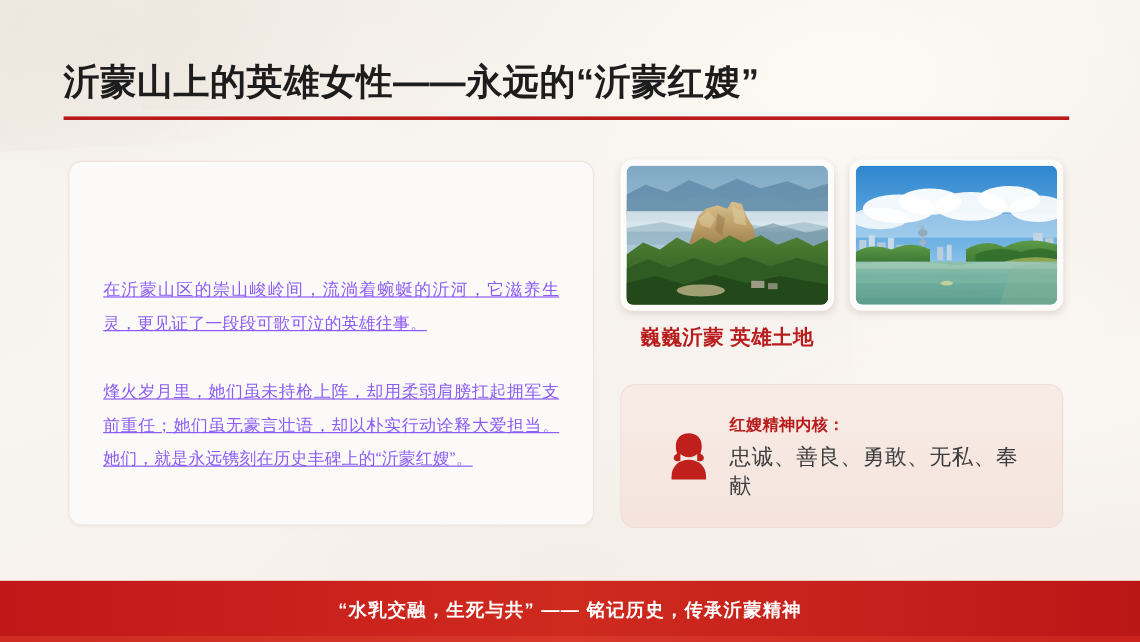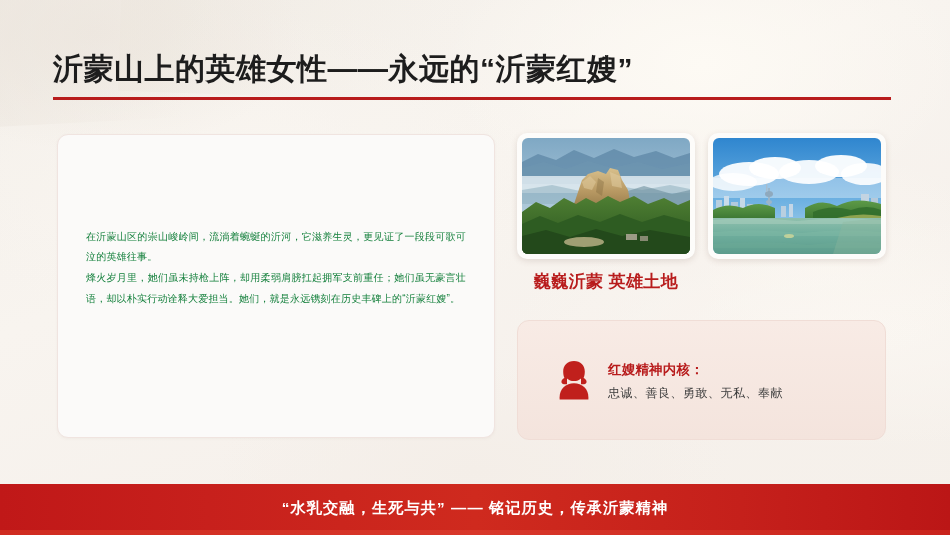--- a/index.html
+++ b/index.html
@@ -83,27 +83,28 @@
     top: 134px;
     width: 438px;
     height: 304px;
     background: #fbfaf9;
     border: 1px solid #f0e4e0;
     border-radius: 11px;
     padding: 92px 28px 20px 28px;
     box-shadow: 0 1px 3px rgba(120,90,80,.05);
   }
   .body-para {
-    font-size: 10px;
+    font-size: 14px;
     line-height: 2.02;
-    color: #15803d;
+    color: #8b5cf6;
     text-align: justify;
     letter-spacing: .2px;
-  }
-  .body-para + .body-para { margin-top: 1px; }
+    text-decoration: underline;
+  }
+  .body-para + .body-para { margin-top: 28px; }
 
   
   .photo-row {
     position: absolute;
     left: 517px;
     top: 133px;
     width: 369px;
     display: flex;
     justify-content: space-between;
   }
@@ -161,21 +162,21 @@
   .spirit-icon svg { display: block; }
   .spirit-text { padding-top: 2px; }
   .spirit-title {
     font-size: 13.4px;
     font-weight: bold;
     color: #b81c1c;
     letter-spacing: .3px;
     margin-bottom: 6px;
   }
   .spirit-values {
-    font-size: 12px;
+    font-size: 18px;
     color: #3d3d3d;
     letter-spacing: .5px;
   }
 
   
   .footer {
     position: absolute;
     left: 0;
     bottom: 0;
     width: 950px;

